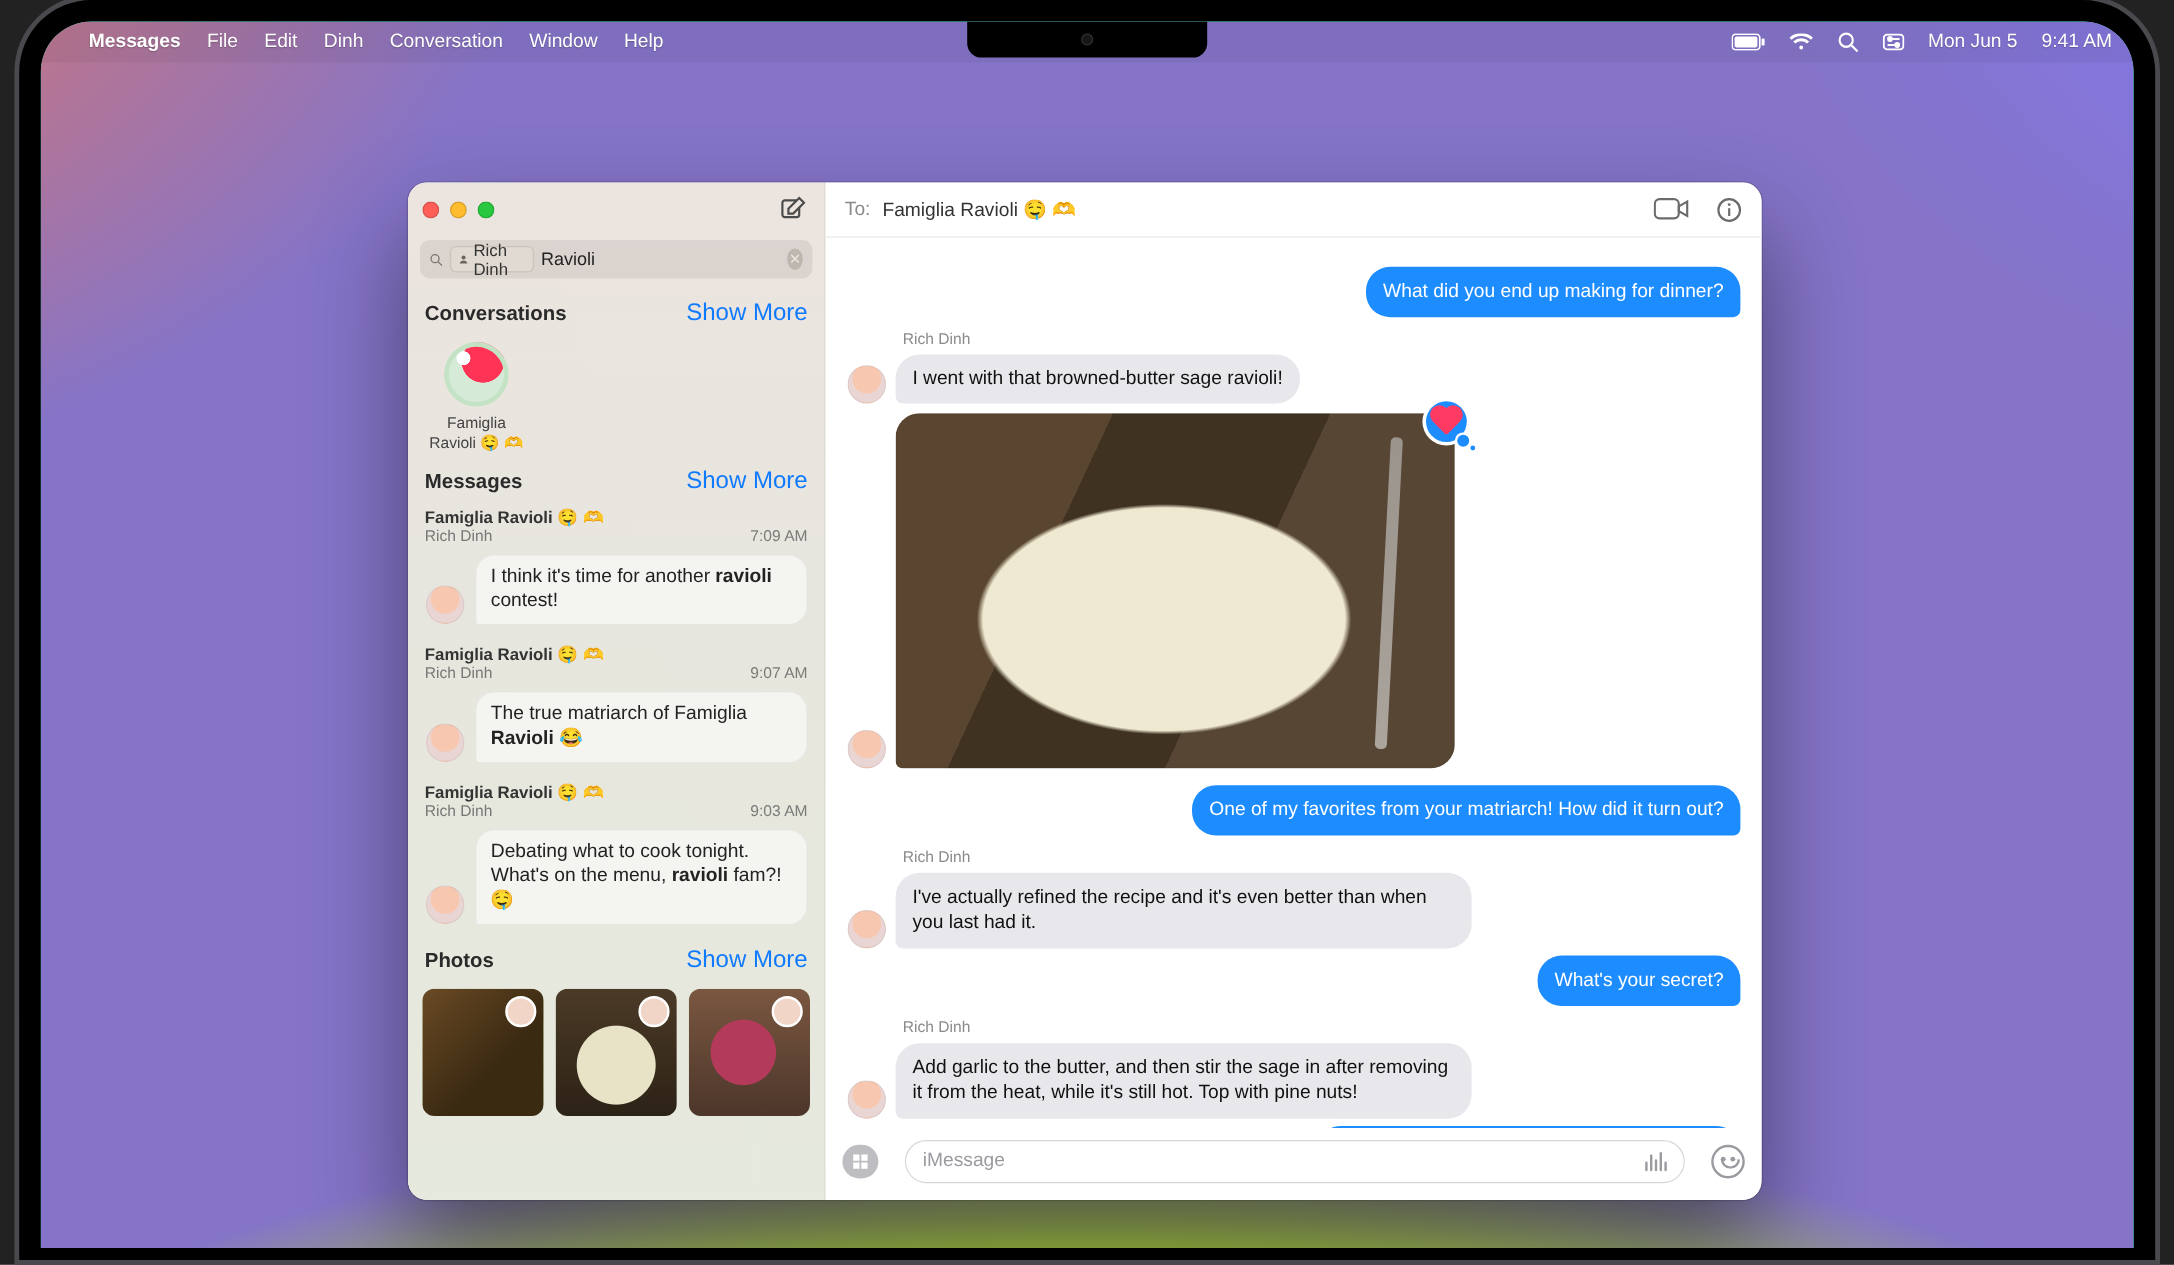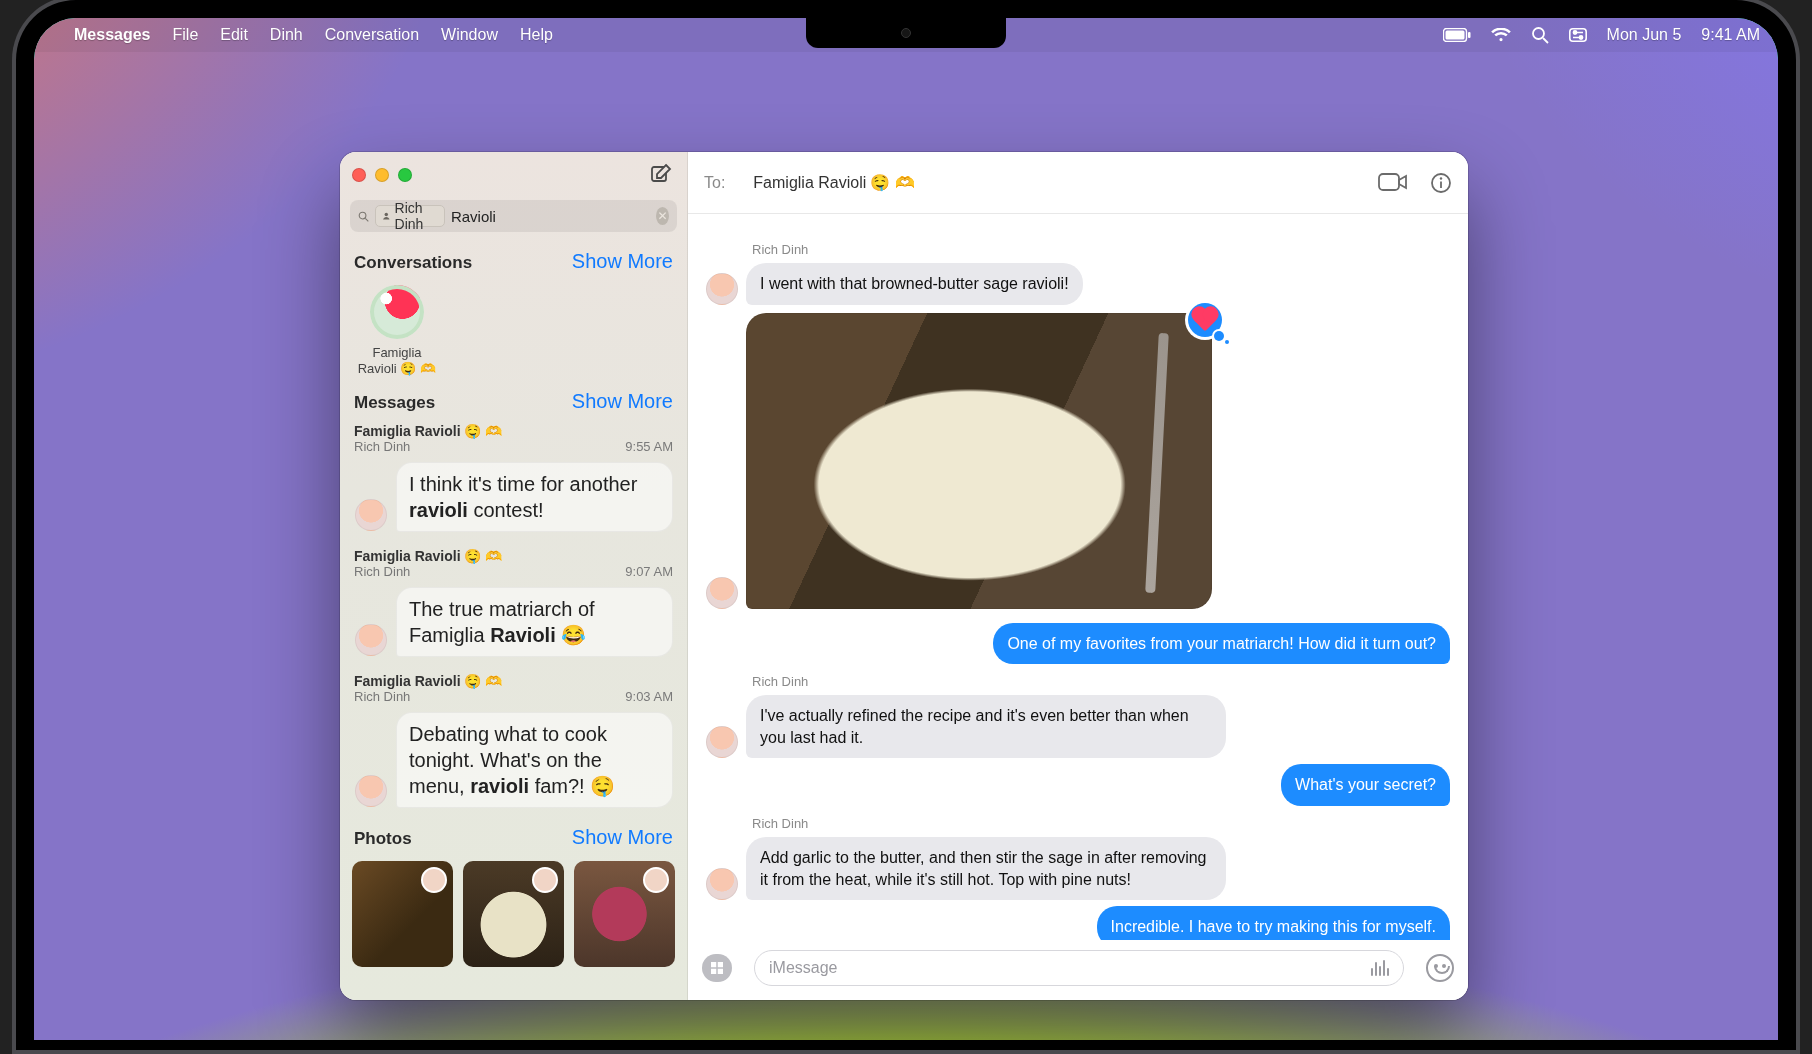--- a/index.html
+++ b/index.html
@@ -104,43 +104,43 @@
   }
 
   .msg-item { padding:6px 14px 10px; position:relative; }
   .msg-item .title { font-size:14px; font-weight:600; color:#333; }
   .msg-item .sub   { font-size:13px; color:#777; }
   .msg-item .time  { position:absolute; right:14px; top:22px; font-size:13px; color:#7a7a7a; }
   .msg-bubble {
     margin-top:8px; margin-left:42px;
     background:rgba(255,255,255,0.55); border:1px solid rgba(0,0,0,0.05);
     border-radius:16px 16px 16px 4px; padding:8px 12px;
-    font-size:20px; color:#222; line-height:1.3;
+    font-size:16px; color:#222; line-height:1.3;
     position:relative;
   }
   .msg-bubble b { font-weight:600; }
   .msg-ava {
     position:absolute; left:-42px; bottom:0;
     width:32px; height:32px; border-radius:50%;
     background: radial-gradient(circle at 50% 35%, #f8c7b0 0 48%, transparent 50%), #e9d6d4;
     border:1px solid rgba(0,0,0,0.05);
   }
 
   .photos-row { display:flex; gap:10px; padding:8px 12px; }
   .photo-thumb { width:106px; height:106px; border-radius:10px; position:relative; overflow:hidden; }
   .thumb-av { position:absolute; top:6px; right:6px; width:26px; height:26px; border-radius:50%; background:#f1d5c6; border:2px solid #fff; }
   .t1{background:linear-gradient(135deg,#6a4a24,#3b2a12 60%), repeating-linear-gradient(45deg,#5b7a2a 0 8px,#79983b 8px 16px);}
   .t2{background:radial-gradient(circle at 50% 60%, #e8e2c6 0 40%, transparent 41%), linear-gradient(#4b3a26,#2c2216);}
   .t3{background:radial-gradient(circle at 45% 50%,#b33a5a 0 35%, transparent 36%), linear-gradient(#7a5740,#4c362a);}
 
   
   .thread { flex:1; display:flex; flex-direction:column; background:#fff; }
   .thread-head {
-    height:62px; border-bottom:1px solid #e8e8e8;
-    display:flex; align-items:center; padding:0 16px; gap:28px; color:#333;
+    height:46px; border-bottom:1px solid #e8e8e8;
+    display:flex; align-items:center; padding:0 16px; gap:10px; color:#333;
   }
   .to-label{color:#8a8a8a; font-size:16px;}
   .to-name{font-size:16px;}
   .thead-ico { margin-left:auto; display:flex; gap:22px; color:#6b6b6b; }
   .thead-ico svg{display:block}
 
   .thread-body { flex:1; overflow:auto; padding:18px 18px 6px; }
   .row { display:flex; margin:6px 0; }
   .row.right { justify-content:flex-end; }
   .row .avatar { width:32px;height:32px;border-radius:50%; margin-right:8px; align-self:flex-end;
@@ -280,21 +280,21 @@
           </div>
 
           <div class="sec-head">
             <span class="sec-title">Messages</span>
             <span class="showmore">Show More</span>
           </div>
 
           <div class="msg-item">
             <div class="title">Famiglia Ravioli 🤤 🫶</div>
             <div class="sub">Rich Dinh</div>
-            <div class="time">9:55 AM</div>
+            <div class="time">7:09 AM</div>
             <div class="msg-bubble">
               <div class="msg-ava"></div>
               <span>I think it's time for another </span><b>ravioli</b><span> contest!</span>
             </div>
           </div>
 
           <div class="msg-item">
             <div class="title">Famiglia Ravioli 🤤 🫶</div>
             <div class="sub">Rich Dinh</div>
             <div class="time">9:07 AM</div>
@@ -346,20 +346,23 @@
                 <svg width="22" height="22" viewBox="0 0 22 22" fill="none" stroke="#6b6b6b" stroke-width="1.8">
                     <circle cx="11" cy="11" r="9"></circle>
                     <circle cx="11" cy="6.5" r="1.2" fill="#6b6b6b" stroke="none"></circle>
                     <line x1="11" y1="9.5" x2="11" y2="16"></line>
                   </svg>
               </span>
             </div>
           </div>
 
           <div class="thread-body">
+            <div class="row right">
+                <div class="bubble blue">What did you end up making for dinner?</div>
+              </div>
 
             <div class="sender">Rich Dinh</div>
             <div class="row">
                 <div class="avatar"></div>
                 <div class="bubble gray">I went with that browned-butter sage ravioli!</div>
               </div>
 
             <div class="row" style="margin-top:8px;">
               <div class="avatar" style="align-self:flex-end;"></div>
               <div style="position:relative;">

